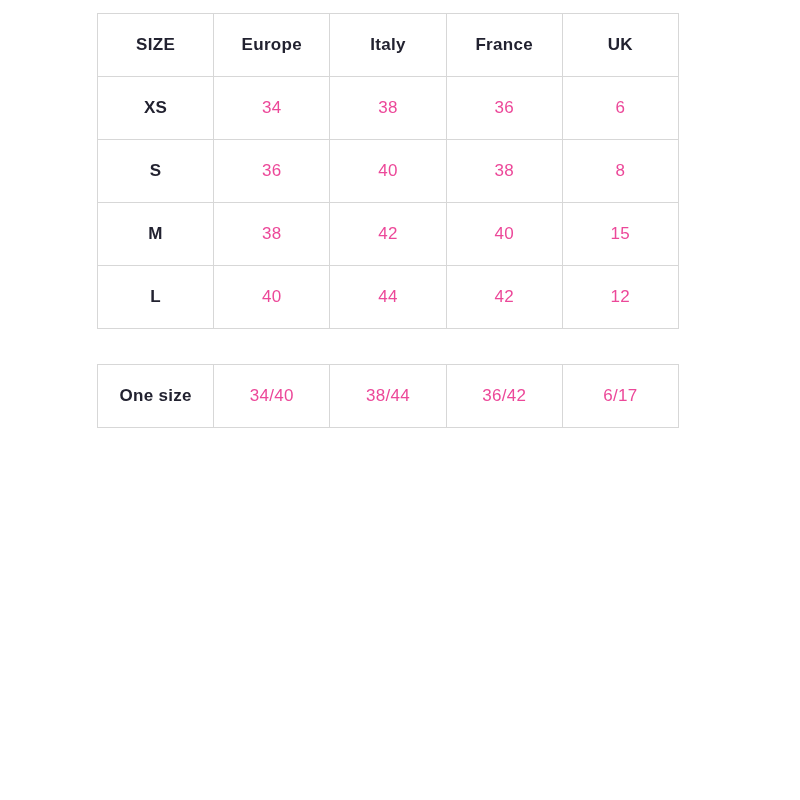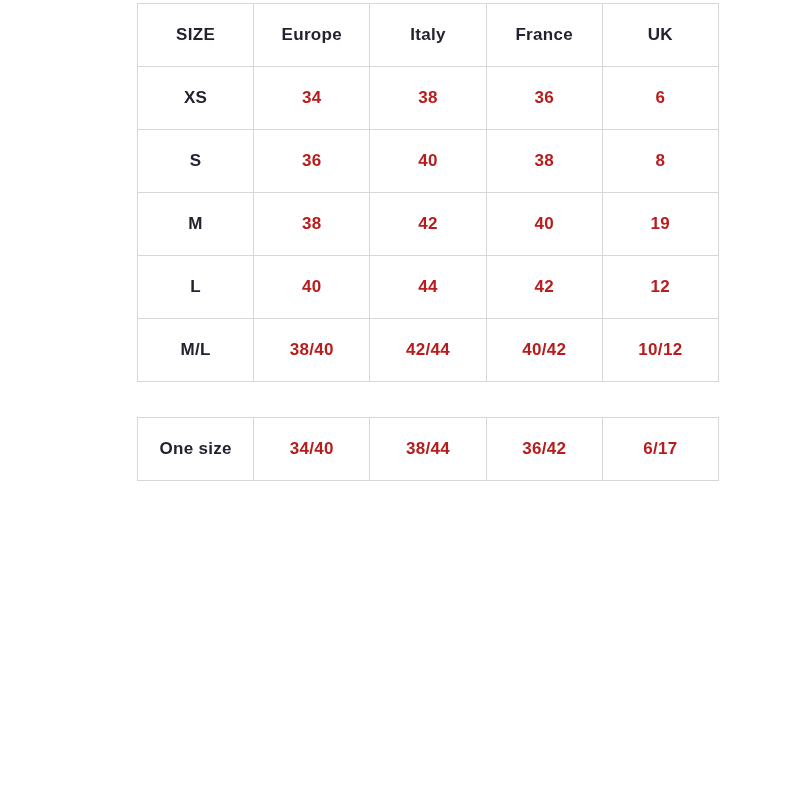--- a/index.html
+++ b/index.html
@@ -6,38 +6,37 @@
   html, body {
     width: 800px; height: 800px;
     background: #ffffff;
     font-family: "Liberation Sans", sans-serif;
     position: relative;
     overflow: hidden;
   }
   .tables-wrap {
     position: absolute;
     left: 97px;
-    top: 3px;
+    top: 13px;
     width: 582px;
-    margin-left: 40px;
   }
   table {
     border-collapse: collapse;
     width: 100%;
     table-layout: fixed;
     background: #ffffff;
   }
   th, td {
     border: 1px solid #d7d7d7;
     height: 63px;
     text-align: center;
     vertical-align: middle;
     font-size: 17px;
-    font-weight: bold;
-    color: #b91c1c;
+    font-weight: normal;
+    color: #ec4899;
     letter-spacing: 0.3px;
   }
   th, td.row-label {
     font-weight: bold;
     color: #222230;
   }
   .second-table { margin-top: 35px; padding-left: 44px; }
 </style>
 </head>
 <body>
@@ -65,35 +64,28 @@
         <td>36</td>
         <td>40</td>
         <td>38</td>
         <td>8</td>
       </tr>
       <tr>
         <td class="row-label">M</td>
         <td>38</td>
         <td>42</td>
         <td>40</td>
-        <td>19</td>
+        <td>15</td>
       </tr>
       <tr>
         <td class="row-label">L</td>
         <td>40</td>
         <td>44</td>
         <td>42</td>
         <td>12</td>
-      </tr>
-      <tr>
-        <td class="row-label">M/L</td>
-        <td>38/40</td>
-        <td>42/44</td>
-        <td>40/42</td>
-        <td>10/12</td>
       </tr>
     </tbody>
   </table>
 
   <table class="second-table">
     <tbody>
       <tr>
         <td class="row-label">One size</td>
         <td>34/40</td>
         <td>38/44</td>

